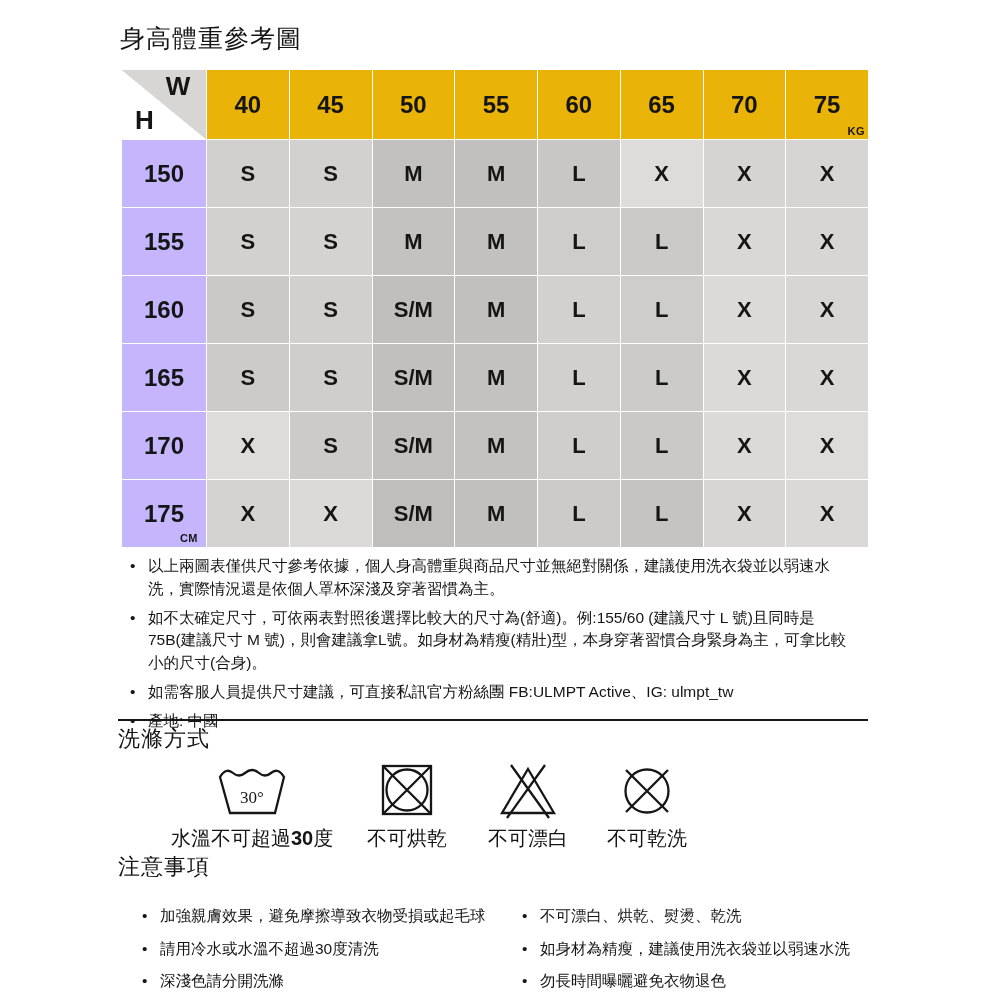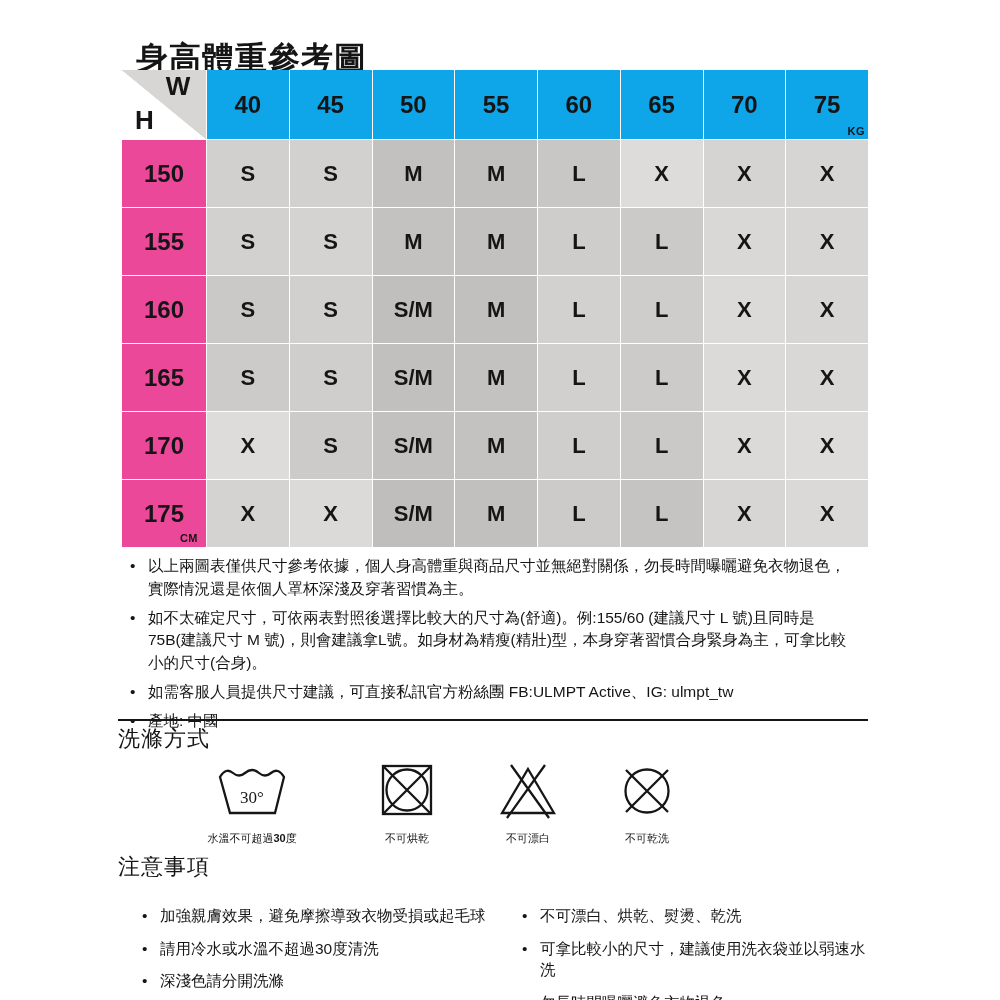--- a/index.html
+++ b/index.html
@@ -1,36 +1,36 @@
 <!DOCTYPE html>
 <html><head>
 <meta charset="utf-8">
 <style>
   html,body{margin:0;padding:0;background:#fff;}
   .page{
     position:relative;width:1000px;height:1000px;overflow:hidden;background:#fff;
     font-family:"Liberation Sans","DejaVu Sans",sans-serif;color:#151515;
   }
   .title{
-    position:absolute;left:120px;top:24px;margin:16px;
-    font-size:32px;font-weight:700;line-height:1.15;letter-spacing:1px;
+    position:absolute;left:120px;top:24px;margin:0;
+    font-size:25px;font-weight:400;line-height:1.15;letter-spacing:1px;
   }
   
   .chart{
     position:absolute;left:122px;top:70px;width:746px;
     display:grid;grid-template-columns:84px repeat(8,1fr);
     grid-template-rows:69px repeat(6,67px);gap:1px;background:#fff;
     font-weight:700;
   }
   .c-corner{position:relative;background:linear-gradient(to bottom left,#d7d6d4 50%,#ffffff 50.5%);}
   .c-corner .axis-w{position:absolute;top:1px;left:52%;font-size:26px;}
   .c-corner .axis-h{position:absolute;bottom:3px;left:13px;font-size:26px;}
   .c-head,.c-label,.c-cell{display:flex;align-items:center;justify-content:center;position:relative;}
-  .c-head{background:#0ea5e9;font-size:24px;}
-  .c-label{background:#ec4899;font-size:24px;}
+  .c-head{background:#eab308;font-size:24px;}
+  .c-label{background:#c4b5fd;font-size:24px;}
   .c-cell{font-size:22px;}
   .unit{position:absolute;font-size:11px;font-weight:700;letter-spacing:.5px;}
   .c-head .unit{right:3px;bottom:2px;}
   .c-label .unit{right:8px;bottom:3px;}
   
   ul.blist{margin:0;padding:0;list-style:none;}
   ul.blist li{position:relative;padding-left:22px;}
   ul.blist li::before{content:"\2022";position:absolute;left:4px;top:0;}
   .notes{position:absolute;left:126px;top:555px;width:734px;font-size:15.5px;line-height:1.47;}
   .notes li{margin-bottom:6px;}
@@ -40,21 +40,21 @@
   .wash-heading{top:727px;}
   .wash-items{position:absolute;left:118px;top:762px;width:750px;height:92px;}
   .wash-item{position:absolute;top:0;text-align:center;}
   .wash-item:nth-child(1){left:24px;width:220px;}
   .wash-item:nth-child(2){left:229px;width:120px;}
   .wash-item:nth-child(3){left:350px;width:120px;}
   .wash-item:nth-child(4){left:469px;width:120px;}
   .wash-item:nth-child(5){left:587px;width:120px;}
   .wash-item .ic{height:58px;display:flex;justify-content:center;font-family:Liberation Serif, serif;}
   .wash-item svg{fill:none;stroke:#161616;stroke-width:2.3;}
-  .wash-item .lbl{margin-top:11px;font-size:11px;}
+  .wash-item .lbl{margin-top:5px;font-size:20px;}
   
   .care-heading{top:855px;}
   .care-cols{position:absolute;left:118px;top:905px;width:750px;font-size:15.5px;line-height:1.4;}
   .care-left{position:absolute;left:20px;top:0;width:368px;}
   .care-right{position:absolute;left:400px;top:0;width:350px;}
   .care-cols li{margin-bottom:11px;}
 </style>
 </head>
 <body>
 
@@ -154,21 +154,21 @@
       <div class="c-cell" style="background: rgb(220, 218, 216);">X</div>
       <div class="c-cell" style="background: rgb(192, 190, 188);">S/M</div>
       <div class="c-cell" style="background: rgb(194, 192, 190);">M</div>
       <div class="c-cell" style="background: rgb(205, 203, 201);">L</div>
       <div class="c-cell" style="background: rgb(198, 196, 194);">L</div>
       <div class="c-cell" style="background: rgb(216, 214, 212);">X</div>
       <div class="c-cell" style="background: rgb(219, 217, 215);">X</div>
     </div>
 
   <ul class="blist notes">
-      <li>以上兩圖表僅供尺寸參考依據，個人身高體重與商品尺寸並無絕對關係，勿長時間曝曬避免衣物退色，實際情況還是依個人罩杯深淺及穿著習慣為主。</li>
+      <li>以上兩圖表僅供尺寸參考依據，個人身高體重與商品尺寸並無絕對關係，建議使用洗衣袋並以弱速水洗，實際情況還是依個人罩杯深淺及穿著習慣為主。</li>
       <li>如不太確定尺寸，可依兩表對照後選擇比較大的尺寸為(舒適)。例:155/60 (建議尺寸 L 號)且同時是75B(建議尺寸 M 號)，則會建議拿L號。如身材為精瘦(精壯)型，本身穿著習慣合身緊身為主，可拿比較小的尺寸(合身)。</li>
       <li>如需客服人員提供尺寸建議，可直接私訊官方粉絲團 FB:ULMPT Active、IG: ulmpt_tw</li>
       <li>產地: 中國</li>
     </ul>
 
   <div class="divider"></div>
 
   <h2 class="section-heading wash-heading">洗滌方式</h2>
   <div class="wash-items">
       <div class="wash-item">
@@ -212,17 +212,17 @@
 
   <h2 class="section-heading care-heading">注意事項</h2>
   <div class="care-cols">
     <ul class="blist care-left">
         <li>加強親膚效果，避免摩擦導致衣物受損或起毛球</li>
         <li>請用冷水或水溫不超過30度清洗</li>
         <li>深淺色請分開洗滌</li>
       </ul>
     <ul class="blist care-right">
         <li>不可漂白、烘乾、熨燙、乾洗</li>
-        <li>可拿比較小的尺寸，建議使用洗衣袋並以弱速水洗</li>
+        <li>如身材為精瘦，建議使用洗衣袋並以弱速水洗</li>
         <li>勿長時間曝曬避免衣物退色</li>
       </ul>
   </div>
 </div>
 
 </body></html>

